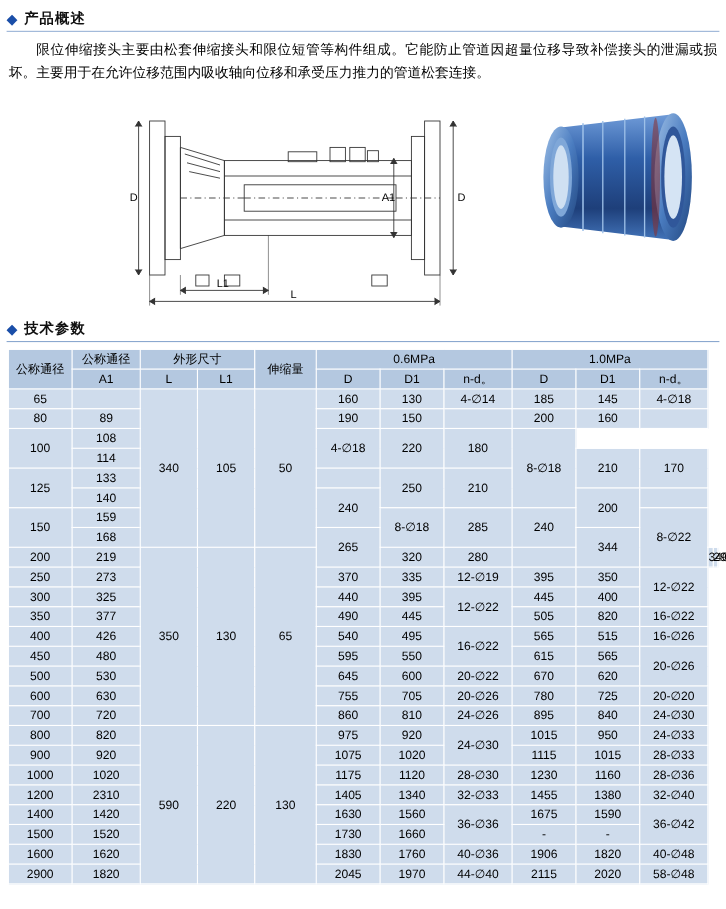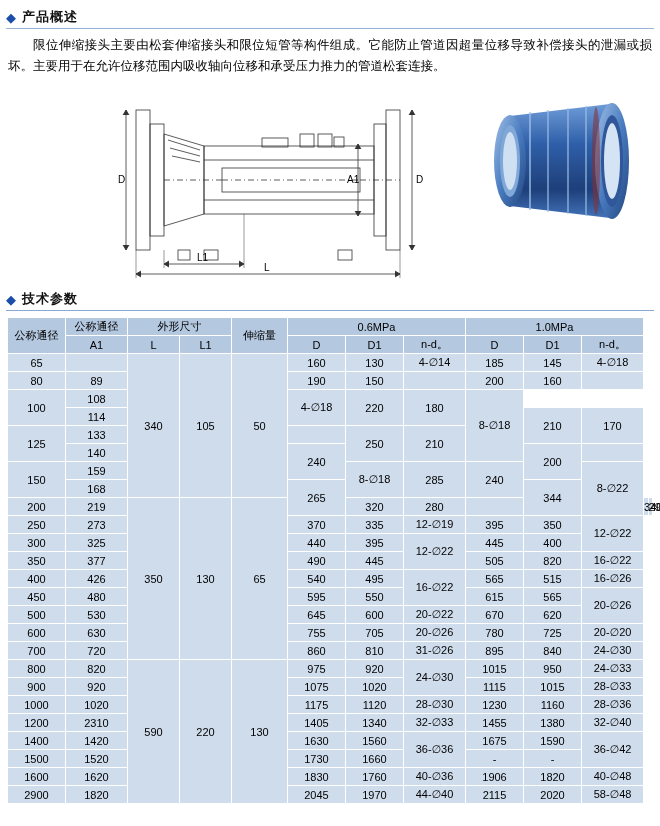--- a/index.html
+++ b/index.html
@@ -369,21 +369,21 @@
           <td class="cell">20-∅26</td>
           <td class="cell">780</td>
           <td class="cell">725</td>
           <td class="cell">20-∅20</td>
         </tr>
         <tr>
           <td class="cell">700</td>
           <td class="cell">720</td>
           <td class="cell">860</td>
           <td class="cell">810</td>
-          <td class="cell">31-∅26</td>
+          <td class="cell">24-∅26</td>
           <td class="cell">895</td>
           <td class="cell">840</td>
           <td class="cell">24-∅30</td>
         </tr>
         <tr>
           <td class="cell">800</td>
           <td class="cell">820</td>
           <td class="cell" rowspan="8">590</td>
           <td class="cell" rowspan="8">220</td>
           <td class="cell" rowspan="8">130</td>

